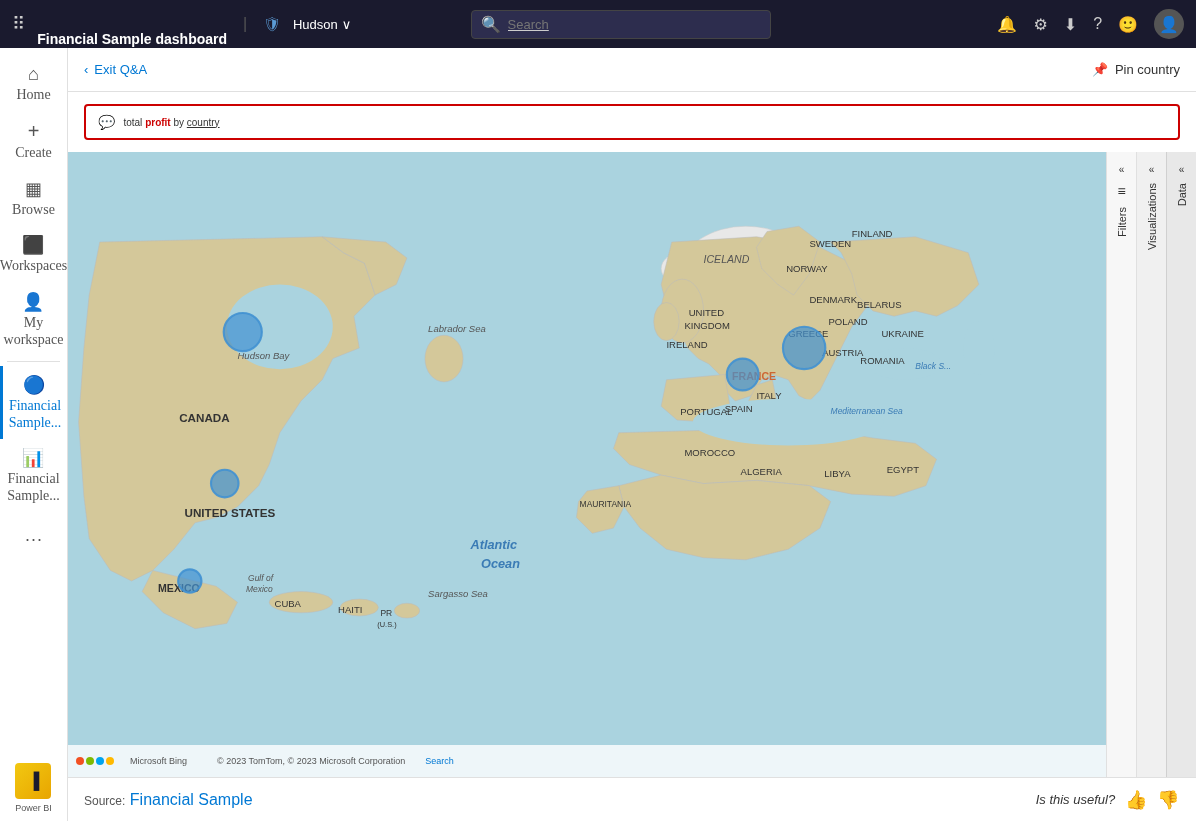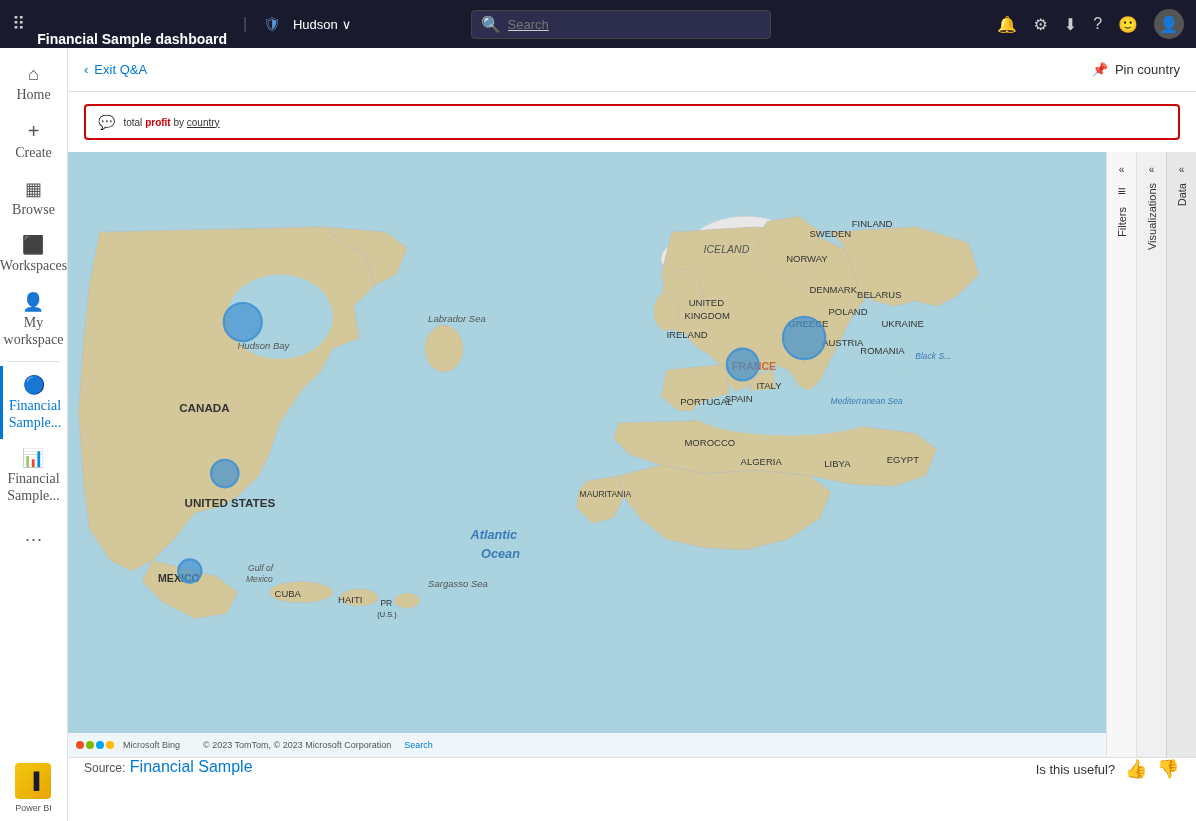--- a/index.html
+++ b/index.html
@@ -171,24 +171,24 @@
     
     .map-footer {
       position: absolute;
       bottom: 0;
       left: 0;
       right: 0;
       height: 24px;
       background: rgba(255,255,255,0.8);
       display: flex;
       align-items: center;
-      padding: 8px 8px;
+      padding: 16px 8px;
       font-size: 9px;
       color: #555;
-      gap: 9px;
+      gap: 16px;
     }
     .bing-logo {
       display: flex;
       gap: 2px;
     }
     .bing-dot { width: 8px; height: 8px; border-radius: 50%; }
 
     
     .right-panels {
       display: flex;
@@ -246,33 +246,33 @@
       transform: rotate(180deg);
       font-size: 11px;
       color: #333;
       margin-top: 8px;
       cursor: pointer;
     }
     .panel-chevron { font-size: 10px; color: #333; cursor: pointer; margin-top: 4px; }
 
     
     .bottom-area {
-      height: 64px;
-      display: flex;
-      align-items: flex-start;
+      height: 44px;
+      display: flex;
+      align-items: center;
       justify-content: space-between;
       padding: 0 16px;
       border-top: 1px solid #e0e0e0;
       background: #fff;
       flex-shrink: 0;
     }
     .source-text { font-size: 12px; color: #555; }
     .source-link { color: #0078d4; cursor: pointer; }
     .feedback-area { display: flex; align-items: center; gap: 10px; }
-    .feedback-text { font-size: 13px; color: #333; }
+    .feedback-text { font-size: 13px; color: #333; font-style: italic; }
     .feedback-btn { font-size: 18px; color: #555; cursor: pointer; }
   </style>
 </head>
 <body>
 
 <div class="topbar">
   <span class="topbar-dots">⠿</span>
   <span class="topbar-title">Financial Sample  dashboard</span>
   <span class="topbar-divider">|</span>
   <span class="topbar-shield">🛡</span>

